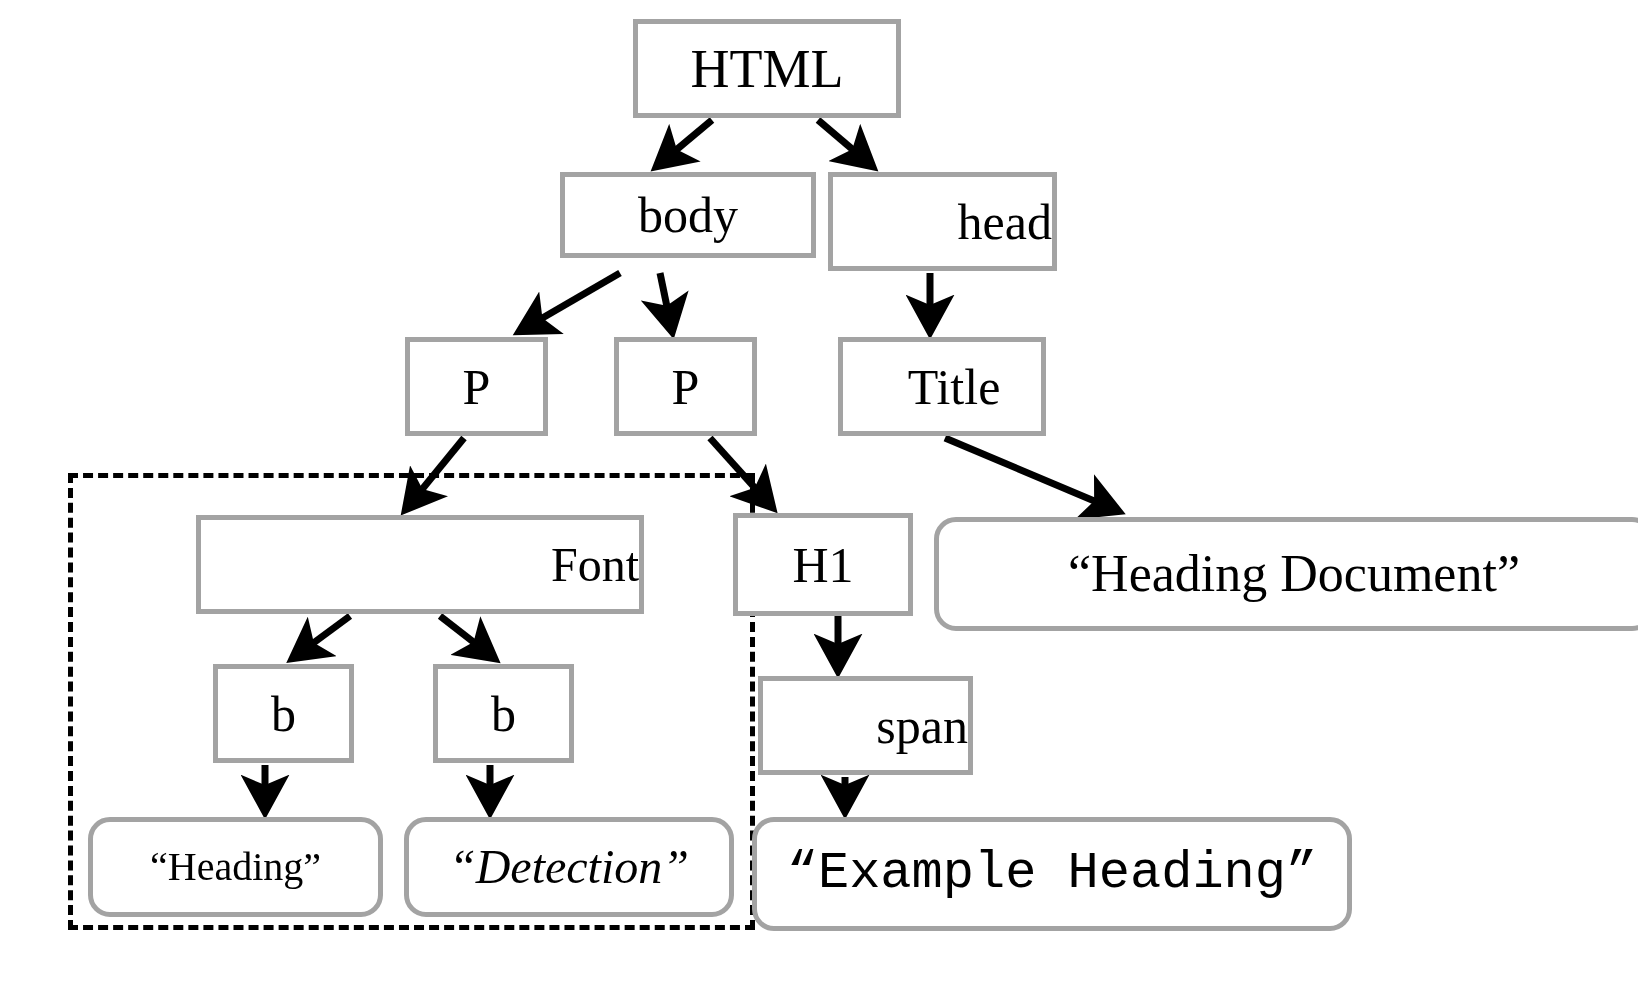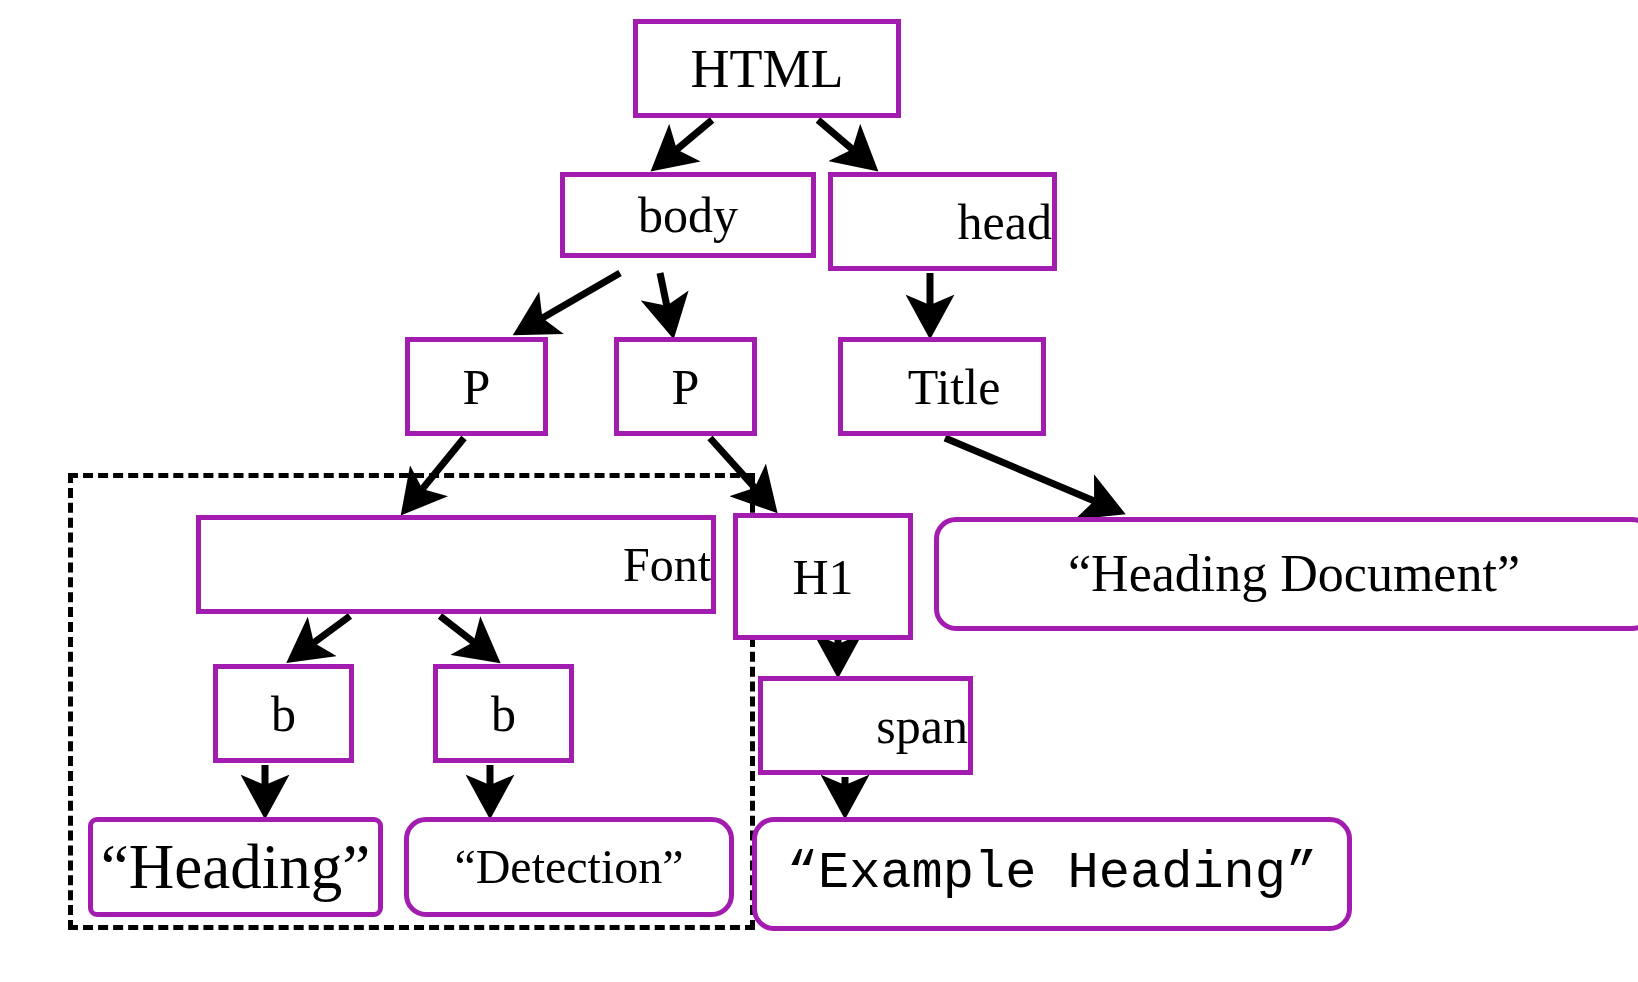--- a/index.html
+++ b/index.html
@@ -19,21 +19,21 @@
     position: absolute;
     left: 0;
     top: 0;
     width: 1638px;
     height: 982px;
   }
   .node {
     position: absolute;
     box-sizing: border-box;
     background: #ffffff;
-    border: 5px solid #a21caf;
+    border: 5px solid #a3a3a3;
     display: flex;
     align-items: center;
     color: #000000;
     line-height: 1;
     white-space: nowrap;
     z-index: 3;
   }
   .node.center { justify-content: center; }
   .node.leftish { justify-content: flex-end; }
   .rounded { border-radius: 22px; }
@@ -92,42 +92,42 @@
       </div>
       <div class="node center" style="left: 405px; top: 337px; width: 143px; height: 99px; font-size: 50px;">
         <span class="nlabel">P</span>
       </div>
       <div class="node center" style="left: 614px; top: 337px; width: 143px; height: 99px; font-size: 50px;">
         <span class="nlabel">P</span>
       </div>
       <div class="node center" style="left: 838px; top: 337px; width: 208px; height: 99px; font-size: 50px; padding-left: 24px;">
         <span class="nlabel">Title</span>
       </div>
-      <div class="node leftish" style="left: 196px; top: 515px; width: 520px; height: 99px; font-size: 48px; padding-left: 30px;">
+      <div class="node leftish" style="left: 196px; top: 515px; width: 448px; height: 99px; font-size: 48px; padding-left: 30px;">
         <span class="nlabel">Font </span>
       </div>
-      <div class="node center" style="left: 733px; top: 513px; width: 180px; height: 127px; font-size: 50px;">
+      <div class="node center" style="left: 733px; top: 513px; width: 180px; height: 103px; font-size: 50px;">
         <span class="nlabel">H1</span>
       </div>
       <div class="node rounded center" style="left: 934px; top: 517px; width: 720px; height: 114px; font-size: 52px;">
         <span class="nlabel">“Heading Document”</span>
       </div>
       <div class="node center" style="left: 213px; top: 664px; width: 141px; height: 99px; font-size: 50px;">
         <span class="nlabel">b</span>
       </div>
       <div class="node center" style="left: 433px; top: 664px; width: 141px; height: 99px; font-size: 50px;">
         <span class="nlabel">b</span>
       </div>
       <div class="node leftish" style="left: 758px; top: 676px; width: 215px; height: 99px; font-size: 50px; padding-left: 40px;">
         <span class="nlabel">span</span>
       </div>
-      <div class="node rounded center" style="left: 88px; top: 817px; width: 295px; height: 100px; font-size: 63px; border-radius: 9px;">
+      <div class="node rounded center" style="left: 88px; top: 817px; width: 295px; height: 100px; font-size: 40px;">
         <span class="nlabel">“Heading”</span>
       </div>
-      <div class="node rounded center" style="left: 404px; top: 817px; width: 330px; height: 100px; font-size: 48px;">
+      <div class="node rounded center" style="left: 404px; top: 817px; width: 330px; height: 100px; font-size: 48px; font-style: italic;">
         <span class="nlabel">“Detection”</span>
       </div>
       <div class="node rounded center" style="left: 752px; top: 817px; width: 600px; height: 114px; font-size: 52px; font-family: Liberation Mono, monospace;">
         <span class="nlabel">“Example Heading”</span>
       </div>
     </div>
 
 </div>
 
 </body></html>

